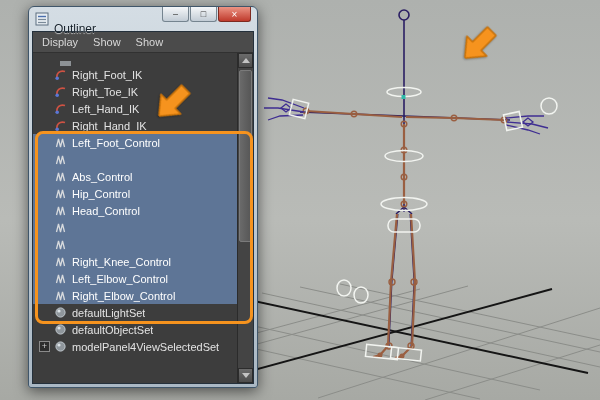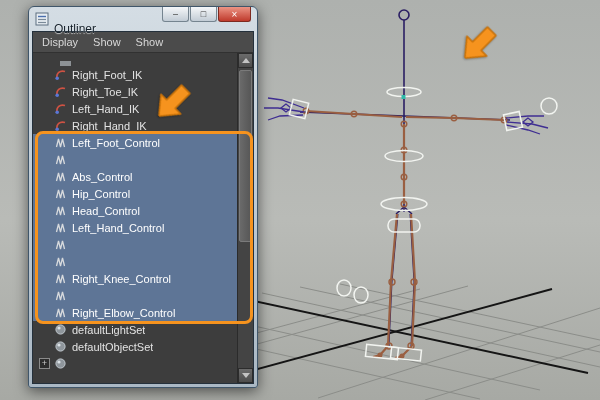--- a/index.html
+++ b/index.html
@@ -281,29 +281,20 @@
               </span>
               <span class="lbl">Head_Control</span>
             </div>
             <div class="row selected">
               <span class="exp"></span>
               <span class="icon">
                 <svg viewBox="0 0 13 13" width="13" height="13">
                   <path d="M2.5 11 L4.5 3 L6.5 11 L8.5 3 L10.5 11" fill="none" stroke="#d7dadd" stroke-width="1.3"></path>
                 </svg>
               </span>
-              <span class="lbl">Left_Hand_Control</span>
-            </div>
-            <div class="row selected">
-              <span class="exp"></span>
-              <span class="icon">
-                <svg viewBox="0 0 13 13" width="13" height="13">
-                  <path d="M2.5 11 L4.5 3 L6.5 11 L8.5 3 L10.5 11" fill="none" stroke="#d7dadd" stroke-width="1.3"></path>
-                </svg>
-              </span>
             </div>
             <div class="row selected">
               <span class="exp"></span>
               <span class="icon">
                 <svg viewBox="0 0 13 13" width="13" height="13">
                   <path d="M2.5 11 L4.5 3 L6.5 11 L8.5 3 L10.5 11" fill="none" stroke="#d7dadd" stroke-width="1.3"></path>
                 </svg>
               </span>
             </div>
             <div class="row selected">
@@ -315,20 +306,21 @@
               </span>
               <span class="lbl">Right_Knee_Control</span>
             </div>
             <div class="row selected">
               <span class="exp"></span>
               <span class="icon">
                 <svg viewBox="0 0 13 13" width="13" height="13">
                   <path d="M2.5 11 L4.5 3 L6.5 11 L8.5 3 L10.5 11" fill="none" stroke="#d7dadd" stroke-width="1.3"></path>
                 </svg>
               </span>
+              <span class="lbl">Left_Elbow_Control</span>
             </div>
             <div class="row selected">
               <span class="exp"></span>
               <span class="icon">
                 <svg viewBox="0 0 13 13" width="13" height="13">
                   <path d="M2.5 11 L4.5 3 L6.5 11 L8.5 3 L10.5 11" fill="none" stroke="#d7dadd" stroke-width="1.3"></path>
                 </svg>
               </span>
               <span class="lbl">Right_Elbow_Control</span>
             </div>
@@ -355,20 +347,21 @@
             <div class="row">
               <span class="exp">
                 <span class="exp-box">+</span>
               </span>
               <span class="icon">
                 <svg viewBox="0 0 13 13" width="13" height="13">
                   <circle cx="6.5" cy="6.5" r="4.6" fill="#8f969c" stroke="#c2c9cf" stroke-width="1"></circle>
                   <circle cx="5" cy="5" r="1.6" fill="#dde3e8"></circle>
                 </svg>
               </span>
+              <span class="lbl">modelPanel4ViewSelectedSet</span>
             </div>
           </div>
         <div class="scrollbar">
           <div class="sb-btn">
               <span class="tri-up"></span>
             </div>
           <div class="sb-track">
             <div class="sb-thumb"></div>
           </div>
           <div class="sb-btn">

